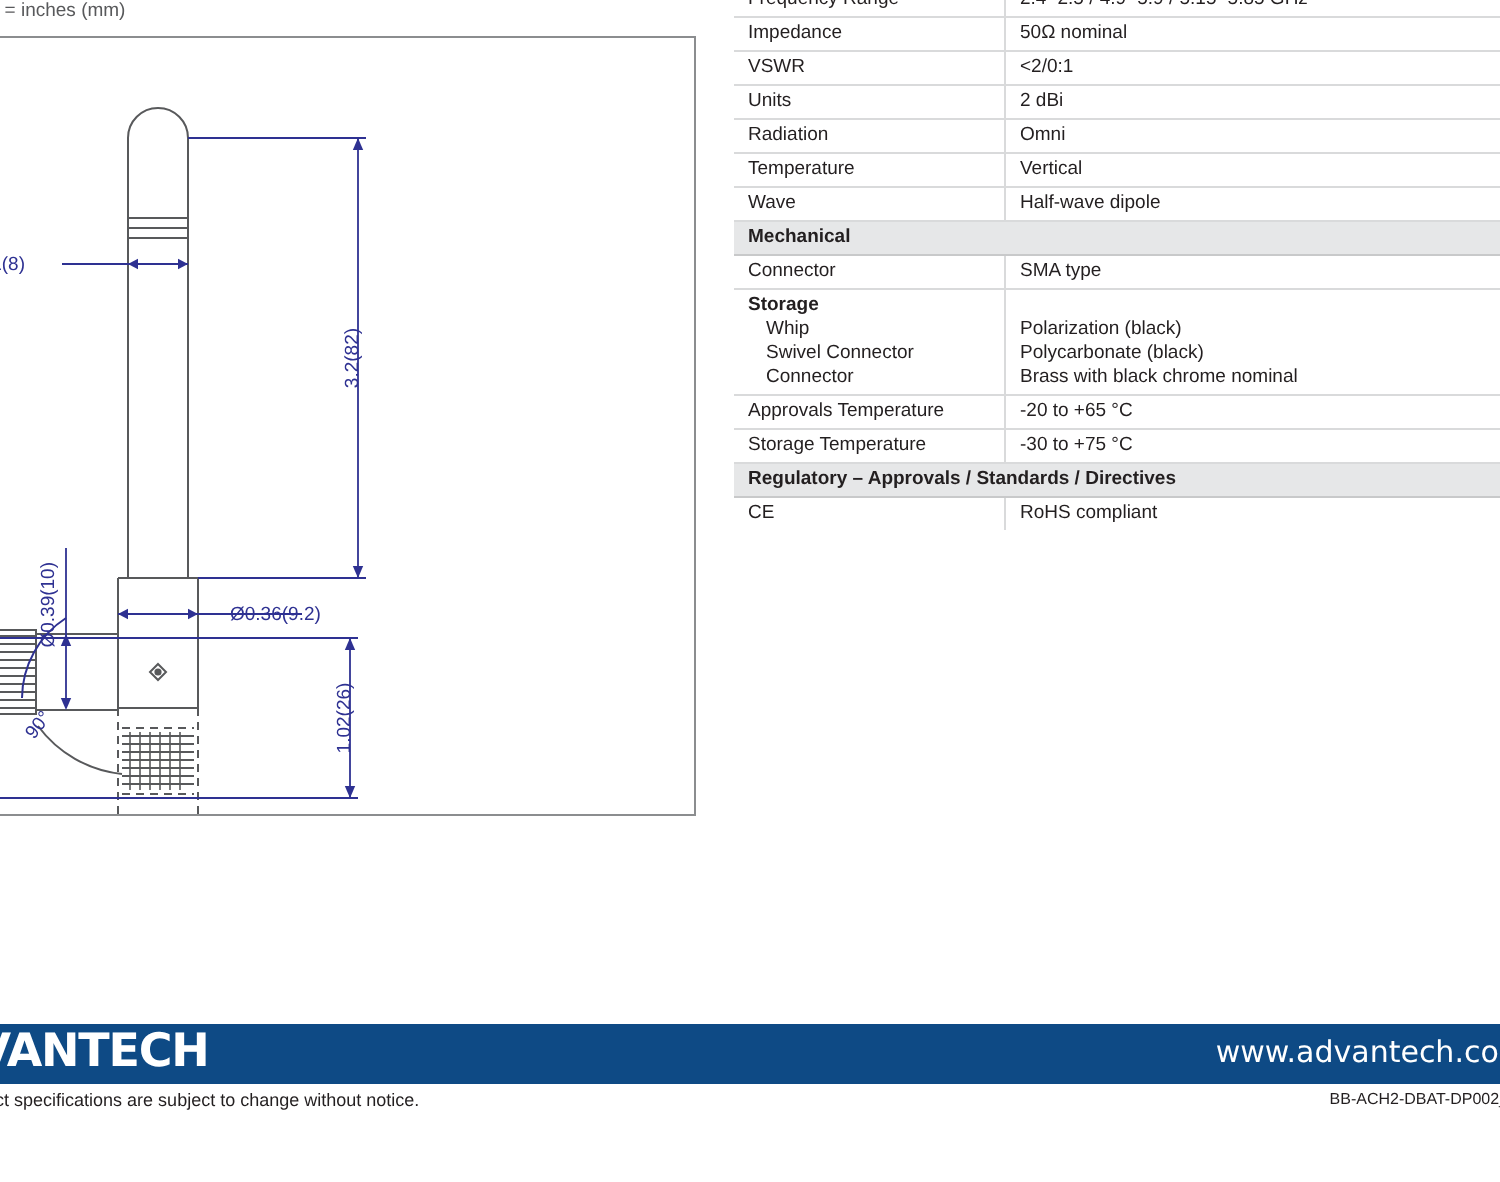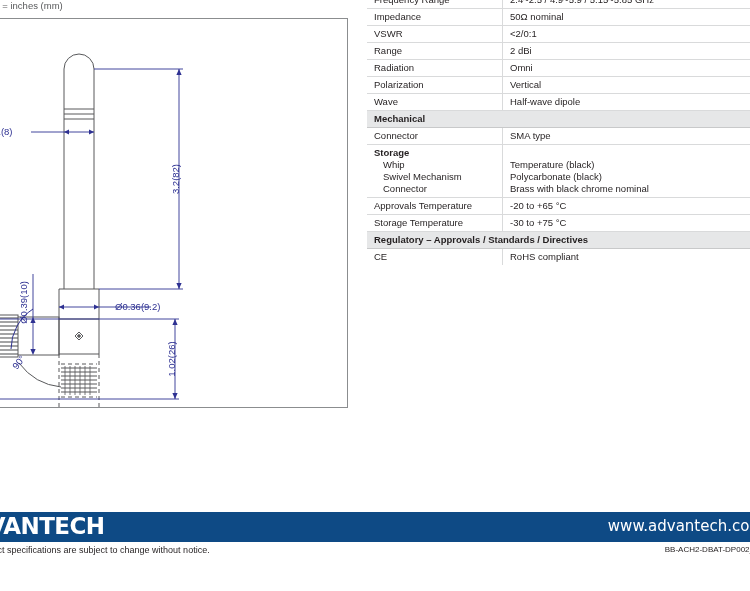--- a/index.html
+++ b/index.html
@@ -248,55 +248,55 @@
       </tr>
       <tr>
         <td class="k">Impedance</td>
         <td>50Ω nominal</td>
       </tr>
       <tr>
         <td class="k">VSWR</td>
         <td>&lt;2/0:1</td>
       </tr>
       <tr>
-        <td class="k">Range</td>
+        <td class="k">Units</td>
         <td>2 dBi</td>
       </tr>
       <tr>
         <td class="k">Radiation</td>
         <td>Omni</td>
       </tr>
       <tr>
-        <td class="k">Polarization</td>
+        <td class="k">Temperature</td>
         <td>Vertical</td>
       </tr>
       <tr>
         <td class="k">Wave</td>
         <td>Half-wave dipole</td>
       </tr>
 
       <tr class="section">
         <td class="k" colspan="2">Mechanical</td>
       </tr>
 
       <tr>
         <td class="k">Connector</td>
         <td>SMA type</td>
       </tr>
 
       <tr>
         <td class="k">
           <span class="k-head">Storage</span>
           <span class="k-sub">Whip</span>
-          <span class="k-sub">Swivel Mechanism</span>
+          <span class="k-sub">Swivel Connector</span>
           <span class="k-sub">Connector</span>
         </td>
         <td>
           <span class="v-line">&nbsp;</span>
-          <span class="v-line">Temperature (black)</span>
+          <span class="v-line">Polarization (black)</span>
           <span class="v-line">Polycarbonate (black)</span>
           <span class="v-line">Brass with black chrome nominal</span>
         </td>
       </tr>
 
       <tr>
         <td class="k">Approvals Temperature</td>
         <td>-20 to +65 °C</td>
       </tr>
       <tr>

